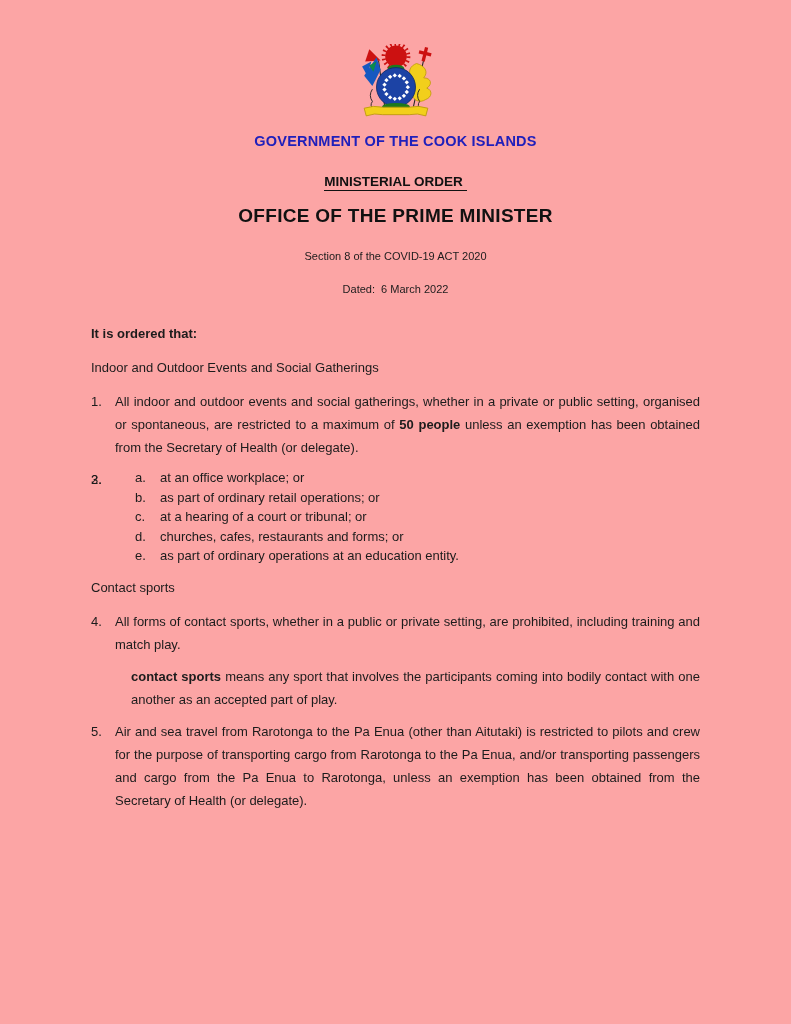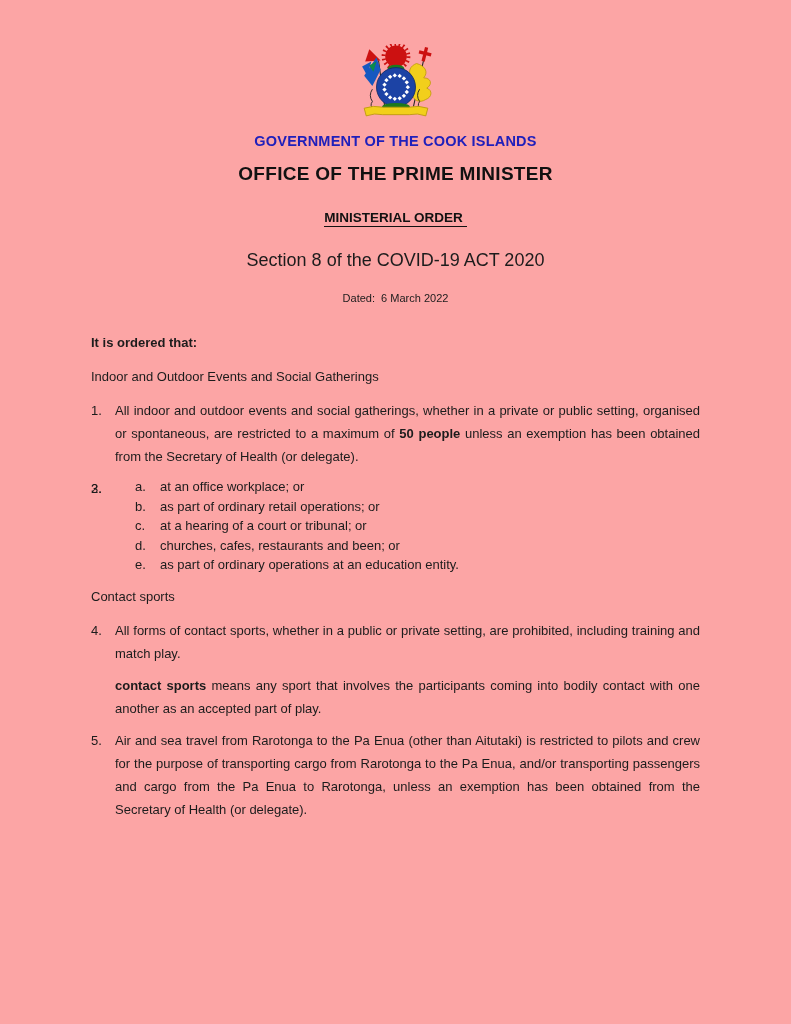--- a/index.html
+++ b/index.html
@@ -37,21 +37,21 @@
   }
   .order-line-wrap { margin-top: 23px; }
   .order-line {
     display: inline-block;
     font-size: 13.5px;
     font-weight: bold;
     color: #111111;
     border-bottom: 1.6px solid #111;
     padding: 0 4px 1px 0;
   }
-  .section-line { margin-top: 23px; font-size: 18px; }
+  .section-line { margin-top: 23px; font-size: 11px; }
   .dated-line { margin-top: 21px; font-size: 11px; white-space: pre-wrap; }
 
   .body-content {
     margin: 27px 91px 0 91px;
     font-size: 13px;
     line-height: 23px;
   }
   .intro { font-weight: bold; margin-bottom: 11px; }
   .sect-heading { margin-bottom: 11px; }
   .item {
@@ -62,21 +62,21 @@
   }
   .item .num { position: absolute; left: 0; top: 0; }
   .no-justify { text-align: left; }
   .sublist { margin: 0 0 10px 44px; line-height: 19.6px; }
   .sub {
     position: relative;
     padding-left: 25px;
   }
   .sub .letter { position: absolute; left: 0; top: 0; }
   .definition {
-    margin: 0 0 9px 24px;
+    margin: 0 0 9px 40px;
     text-align: justify;
   }
   b, .bold { font-weight: bold; }
 </style>
 </head>
 <body>
 
 <div class="page">
 
   <svg class="crest" viewBox="0 0 106 74" xmlns="http://www.w3.org/2000/svg" aria-hidden="true">
@@ -117,24 +117,24 @@
       <rect x="-1.5" y="-1.5" width="3" height="3" transform="translate(56.6,31.1) rotate(45)"></rect>
       <rect x="-1.5" y="-1.5" width="3" height="3" transform="translate(60.7,33.5) rotate(45)"></rect>
       <rect x="-1.5" y="-1.5" width="3" height="3" transform="translate(63.5,37.3) rotate(45)"></rect>
     </g>
 
     <ellipse cx="53" cy="61" rx="13.5" ry="3.6" fill="#1d7a1d"></ellipse>
     <path d="M22,62.5 Q31,59.5 40,61.5 L66,61.5 Q75,59.5 84,62.5 L82,70 Q74,67 66,68.8 L40,68.8 Q32,67 24,70 Z" fill="#f2cf1b" stroke="#b8960a" stroke-width="0.8"></path>
   </svg>
 
   <div class="center gov-line">GOVERNMENT OF THE COOK ISLANDS</div>
-  <div class="center office-line">OFFICE OF THE PRIME MINISTER</div>
   <div class="center order-line-wrap">
     <span class="order-line">MINISTERIAL ORDER</span>
   </div>
+  <div class="center office-line">OFFICE OF THE PRIME MINISTER</div>
   <div class="center section-line">Section 8 of the COVID-19 ACT 2020</div>
   <div class="center dated-line">Dated:  6 March 2022</div>
 
   <div class="body-content">
 
     <div class="intro">It is ordered that:</div>
 
     <div class="sect-heading">Indoor and Outdoor Events and Social Gatherings</div>
 
     <div class="item">
@@ -157,21 +157,21 @@
       <div class="sub">
         <span class="letter">b.</span>
         <span>as part of ordinary retail operations; or</span>
       </div>
       <div class="sub">
         <span class="letter">c.</span>
         <span>at a hearing of a court or tribunal; or</span>
       </div>
       <div class="sub">
         <span class="letter">d.</span>
-        <span>churches, cafes, restaurants and been; or</span>
+        <span>churches, cafes, restaurants and forms; or</span>
       </div>
       <div class="sub">
         <span class="letter">e.</span>
         <span>as part of ordinary operations at an education entity.</span>
       </div>
     </div>
 
     <div class="sect-heading">Contact sports</div>
 
     <div class="item">

